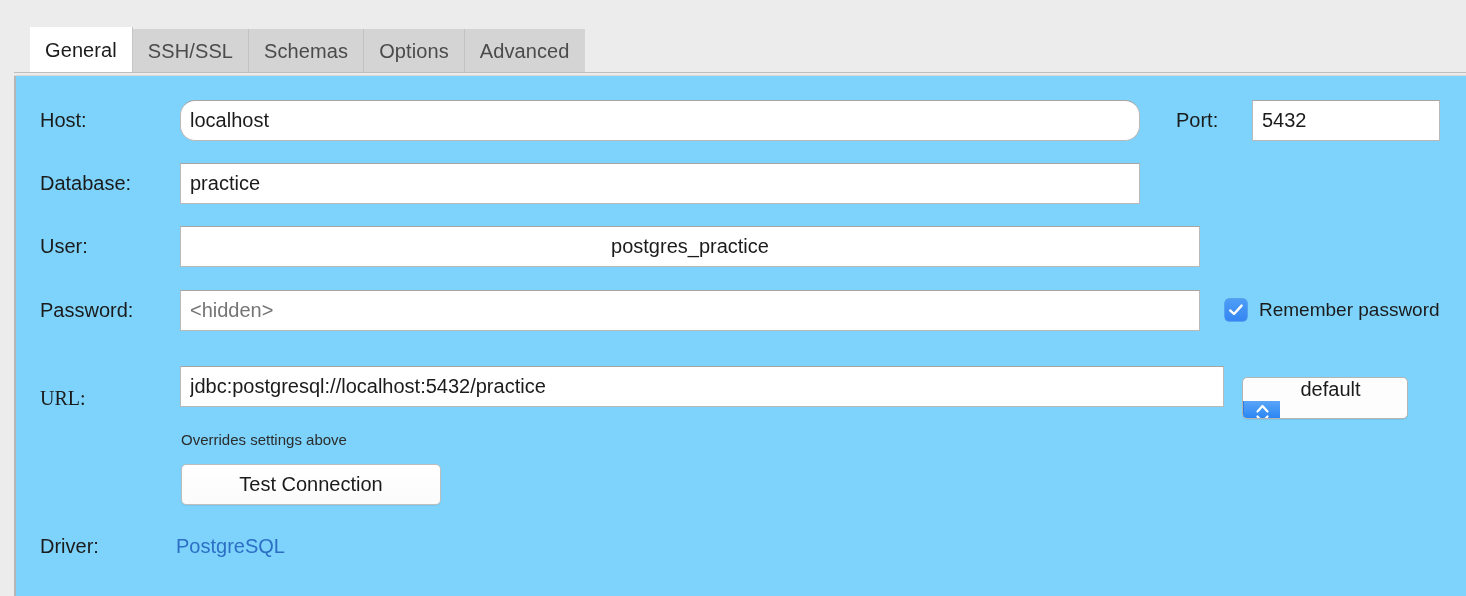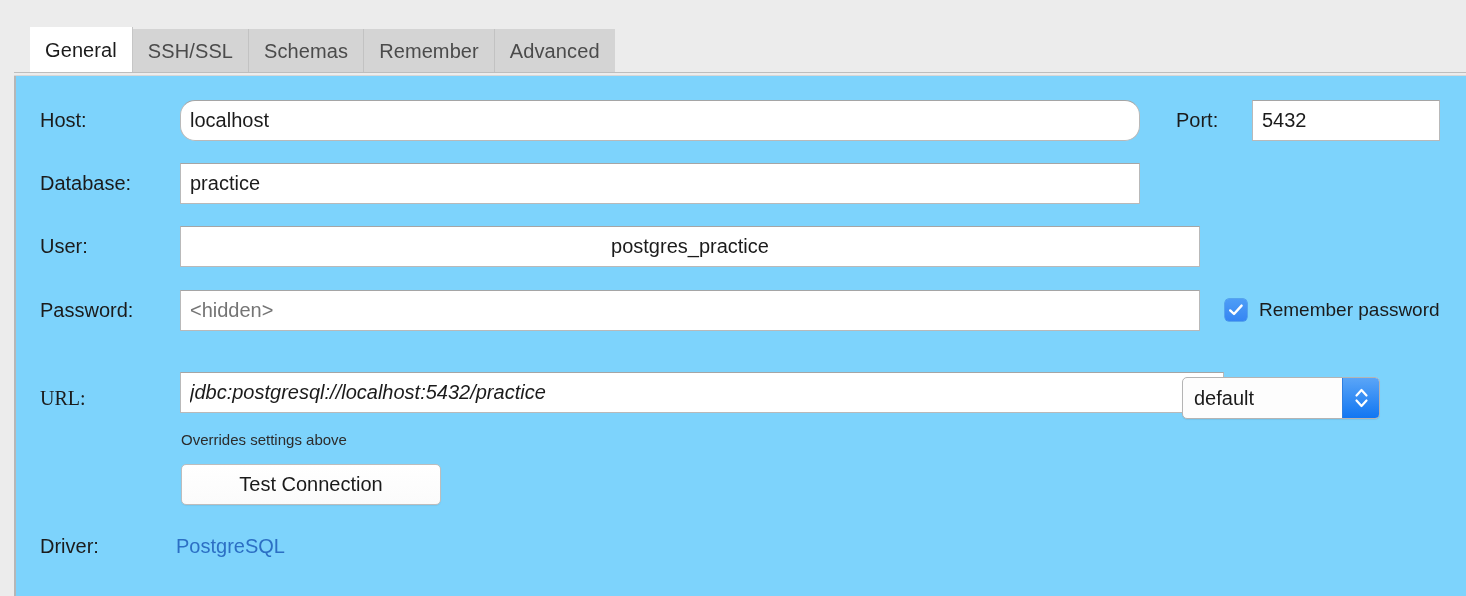--- a/index.html
+++ b/index.html
@@ -210,21 +210,21 @@
     <div class="tab active">
         <span>General</span>
       </div>
     <div class="tab">
         <span>SSH/SSL</span>
       </div>
     <div class="tab">
         <span>Schemas</span>
       </div>
     <div class="tab">
-        <span>Remember</span>
+        <span>Options</span>
       </div>
     <div class="tab">
         <span>Advanced</span>
       </div>
   </div>
   <div class="tabbar-underline"></div>
   <div class="tabbar-underline2"></div>
 </div>
 
 <div class="panel">
@@ -247,23 +247,23 @@
   <div class="checkbox-wrap" style="left:1209px; top:213px; height:42px;">
     <span class="checkbox">
       <svg width="16" height="16" viewBox="0 0 16 16">
         <path d="M2.2 8.4 L6.0 12.0 L13.6 3.6" fill="none" stroke="#ffffff" stroke-width="2.4" stroke-linecap="round" stroke-linejoin="round"></path>
       </svg>
     </span>
     <span class="checkbox-label">Remember password</span>
   </div>
 
   <div class="row-label" style="left:24px; top:311px;font-family:Liberation Serif, serif;">URL:</div>
-  <input class="field" type="text" style="left: 164px; top: 296px; width: 1044px; height: 41px; font-style: italic;" value="jdbc:postgresql://localhost:5432/practice">
-
-  <div class="popup" style="left:1166px; top:301px; width:198px;">
+  <input class="field" type="text" style="left: 164px; top: 290px; width: 1044px; height: 41px;" value="jdbc:postgresql://localhost:5432/practice">
+
+  <div class="popup" style="left:1226px; top:301px; width:166px;flex-direction:column;">
     <span class="popup-value">default</span>
     <span class="popup-arrow">
       <svg width="17" height="26" viewBox="0 0 17 26">
         <path d="M3.5 10.5 L8.5 5 L13.5 10.5" fill="none" stroke="#ffffff" stroke-width="2.2" stroke-linecap="round" stroke-linejoin="round"></path>
         <path d="M3.5 15.5 L8.5 21 L13.5 15.5" fill="none" stroke="#ffffff" stroke-width="2.2" stroke-linecap="round" stroke-linejoin="round"></path>
       </svg>
     </span>
   </div>
 
   <div class="hint" style="left:165px; top:355px;">Overrides settings above</div>

